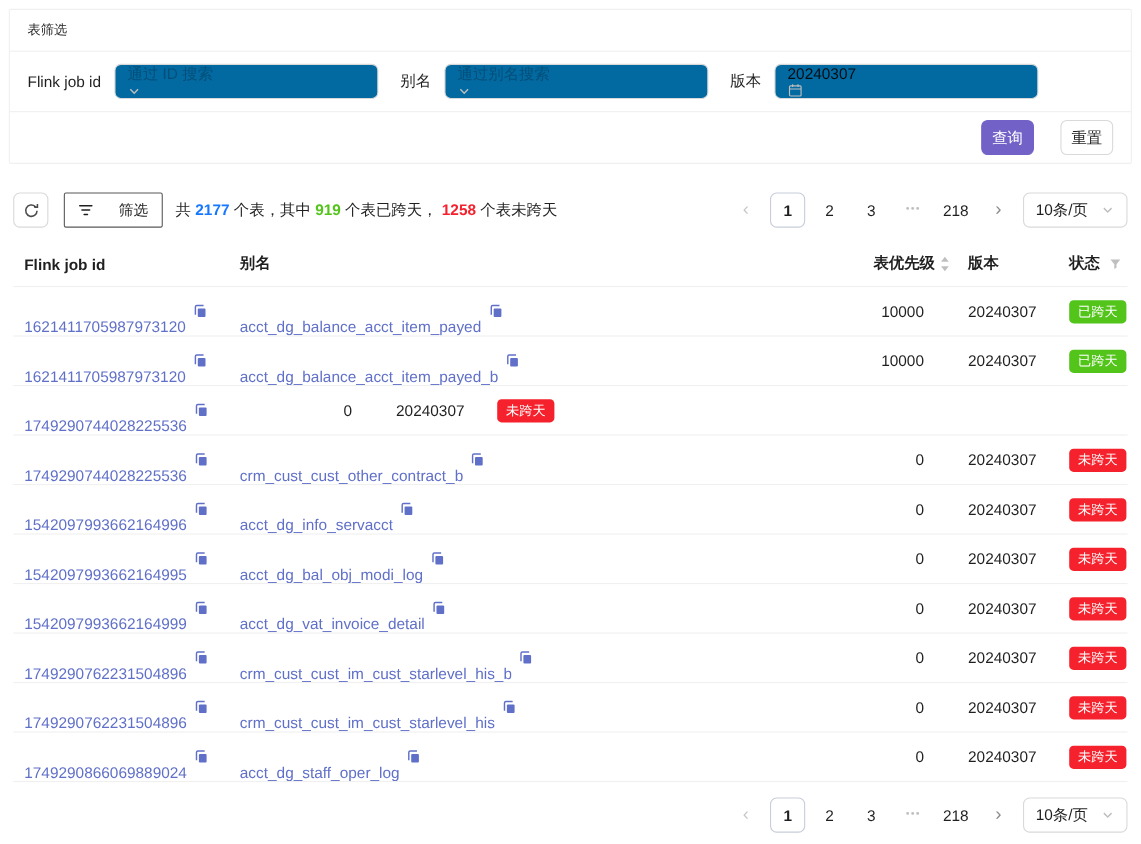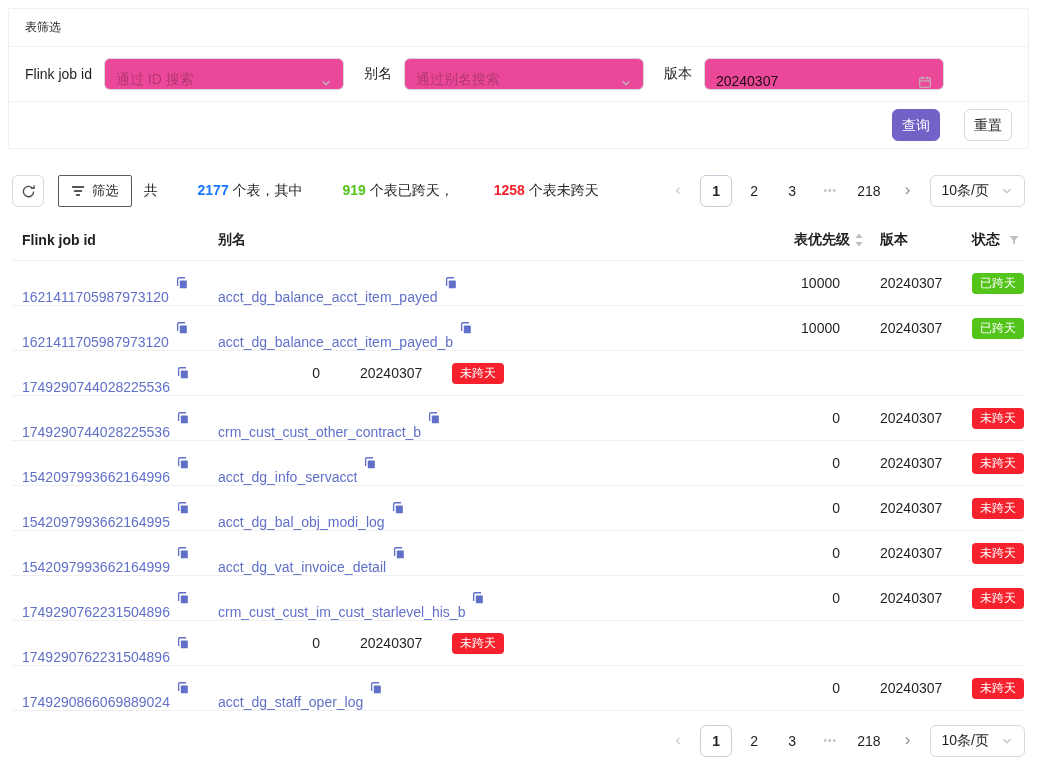--- a/index.html
+++ b/index.html
@@ -17,45 +17,45 @@
   .page{ padding:8px; }
 
   
   .filter-card{ border:1px solid var(--border); border-radius:2px; background:#fff; }
   .filter-card-header{ padding:10px 16px; border-bottom:1px solid var(--border); font-size:12px; }
   .filter-row{ display:flex; align-items:center; padding:11px 16px; border-bottom:1px solid var(--border); }
   .filter-field{ display:flex; align-items:center; margin-right:20px; }
   .filter-label{ margin-right:12px; white-space:nowrap; }
   .ctrl{
     width:240px; height:32px; border:1px solid var(--ctrl-border); border-radius:6px;
-    background:#ec4899; display:flex; align-items:flex-end; padding:0 11px; cursor:pointer;
+    background:#0369a1; display:flex; align-items:flex-start; padding:0 11px; cursor:pointer;flex-direction:column;
   }
   .ctrl .ph{ flex:1; color:var(--muted); white-space:nowrap; overflow:hidden; }
   .ctrl .val{ flex:1; color:var(--text); white-space:nowrap; }
   .suffix{ display:flex; align-items:center; color:var(--icon); }
   .actions-row{ display:flex; justify-content:flex-end; align-items:center; gap:24px; padding:7px 16px; }
   .btn{
     height:32px; padding:0 9px; border-radius:6px; border:1px solid var(--ctrl-border);
     background:#fff; font-size:14px; color:var(--text); cursor:pointer;
     font-family:inherit; line-height:30px;
   }
   .btn-primary{ background:var(--primary); border-color:var(--primary); color:#fff; }
 
   
   .toolbar{ display:flex; align-items:center; margin:26px 4px 0; }
   .icon-btn{
     width:32px; height:32px; border:1px solid var(--ctrl-border); border-radius:6px; background:#fff;
     display:flex; align-items:center; justify-content:center; color:rgba(0,0,0,0.7); cursor:pointer; flex:none;
   }
   .filter-toggle{
     height:32px; margin-left:14px; padding:0 12px; border:1px solid #595959; border-radius:2px;
-    background:#fff; display:flex; align-items:center; gap:7px; cursor:pointer; color:var(--text); flex:none;
+    background:#fff; display:flex; align-items:center; gap:23px; cursor:pointer; color:var(--text); flex:none;
   }
   .summary{ margin-left:12px; white-space:nowrap; }
-  .num{ font-weight:600;margin-left:36px; }
+  .num{ font-weight:600; }
   .num-blue{ color:var(--info); }
   .num-green{ color:var(--success); }
   .num-red{ color:var(--danger); }
 
   
   .js-pagination{ display:flex; align-items:center; gap:6px; }
   .toolbar .js-pagination{ margin-left:auto; }
   .pg-arrow{
     min-width:32px; height:32px; line-height:30px; text-align:center; font-size:17px;
     color:var(--icon-dark); cursor:pointer; user-select:none;
@@ -416,20 +416,29 @@
   <div class="tr">
     <div class="td col-id">
       <a class="cell-link">1749290762231504896</a>
       <span class="copy-btn">
         <svg width="14" height="14" viewBox="0 0 16 16">
                 <path d="M11.5 2h-7A1.5 1.5 0 0 0 3 3.5v8" fill="none" stroke="currentColor" stroke-width="1.5"></path>
                 <rect x="5.5" y="5" width="8" height="9" rx="1" fill="currentColor"></rect>
               </svg>
       </span>
     </div>
+    <div class="td col-alias">
+      <a class="cell-link">crm_cust_cust_im_cust_starlevel_his</a>
+      <span class="copy-btn">
+        <svg width="14" height="14" viewBox="0 0 16 16">
+                <path d="M11.5 2h-7A1.5 1.5 0 0 0 3 3.5v8" fill="none" stroke="currentColor" stroke-width="1.5"></path>
+                <rect x="5.5" y="5" width="8" height="9" rx="1" fill="currentColor"></rect>
+              </svg>
+      </span>
+    </div>
     <div class="td col-priority">0</div>
     <div class="td col-version">20240307</div>
     <div class="td col-status">
       <span class="badge badge-danger">未跨天</span>
     </div>
   </div>
 
   <div class="tr">
     <div class="td col-id">
       <a class="cell-link">1749290866069889024</a>

